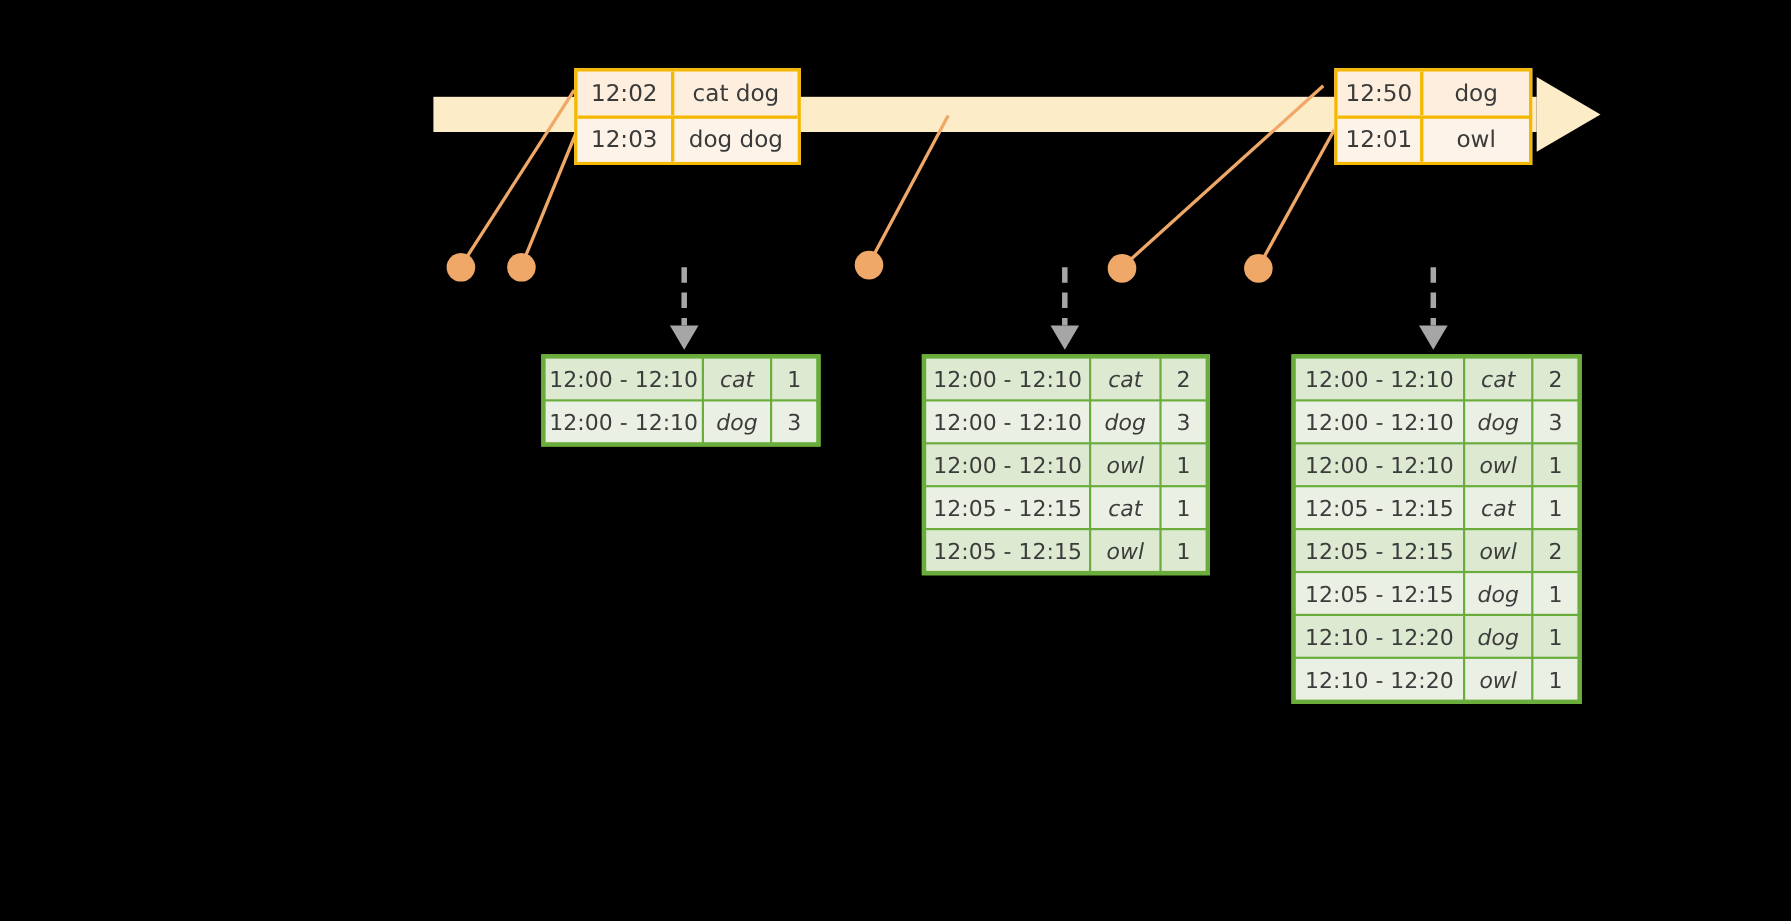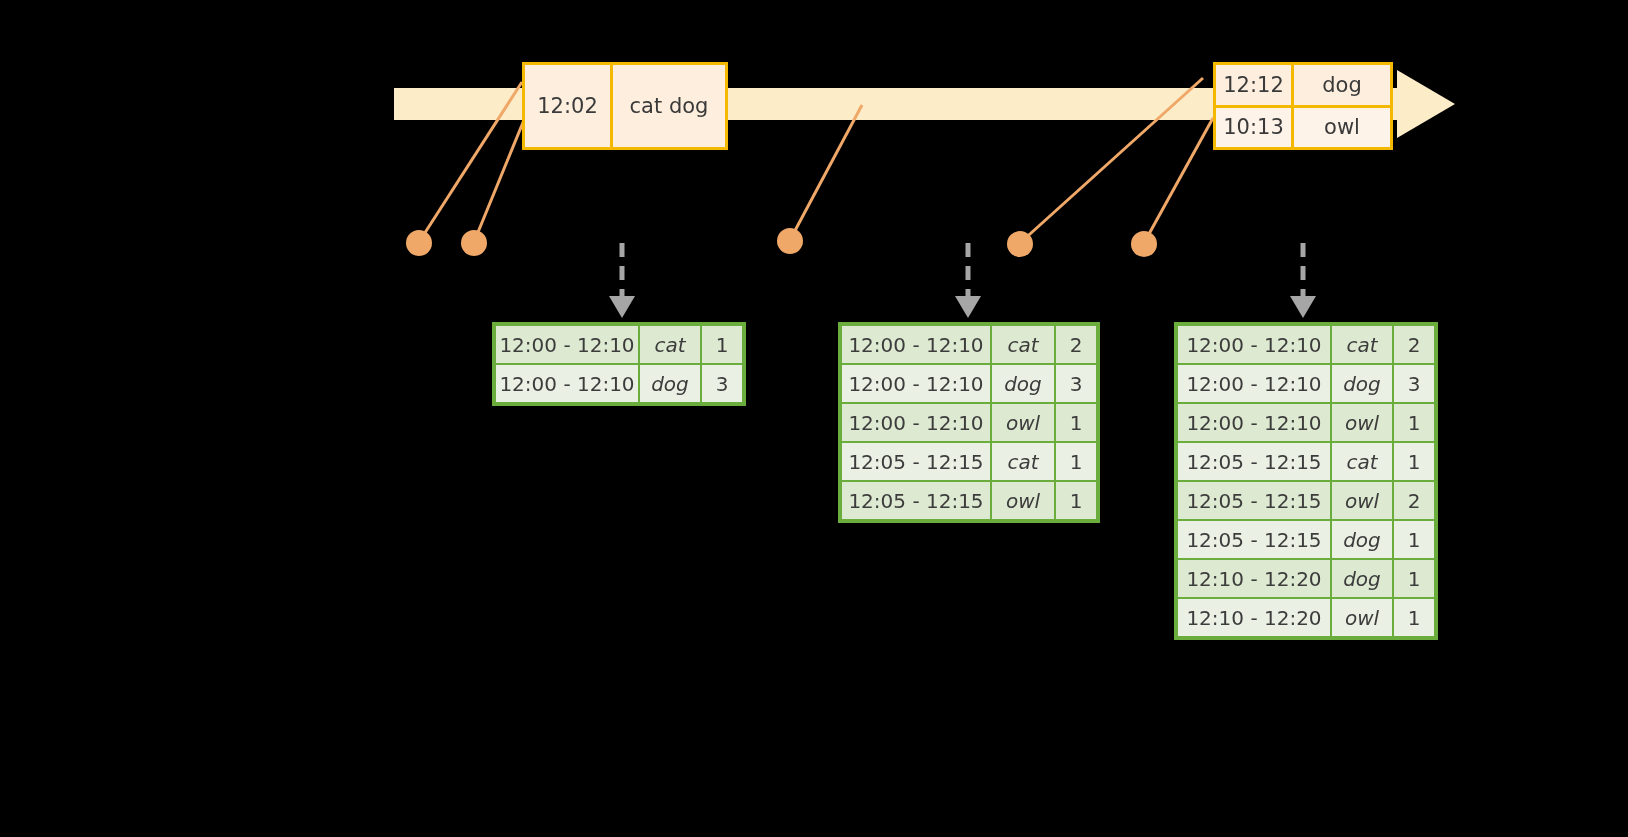--- a/index.html
+++ b/index.html
@@ -93,30 +93,34 @@
       <line x1="1303" y1="243" x2="1303" y2="296" stroke="#a6a6a6" stroke-width="5" stroke-dasharray="14,9"></line>
       <polygon points="1290,296 1316,296 1303,318" fill="#a6a6a6"></polygon>
     </g>
   </svg>
 
   <div class="event-box" style="left:522px;top:62px;width:206px;height:88px;">
     <div class="event-row">
       <div class="ev-time" style="width:88px">12:02</div>
       <div class="ev-words" style="width:112px">cat dog</div>
     </div>
+    <div class="event-row alt">
+      <div class="ev-time" style="width:88px">12:03</div>
+      <div class="ev-words" style="width:112px">dog dog</div>
+    </div>
   </div>
 
 
   <div class="event-box" style="left:1213px;top:62px;width:180px;height:88px;">
     <div class="event-row">
-      <div class="ev-time" style="width:78px">12:12</div>
+      <div class="ev-time" style="width:78px">12:50</div>
       <div class="ev-words" style="width:96px">dog</div>
     </div>
     <div class="event-row alt">
-      <div class="ev-time" style="width:78px">10:13</div>
+      <div class="ev-time" style="width:78px">12:01</div>
       <div class="ev-words" style="width:96px">owl</div>
     </div>
   </div>
 
   <div class="result-table t1" id="tbl1" style="left:492px;top:322px;">
       <div class="rt-row">
         <div class="rt-cell c-window">12:00 - 12:10</div>
         <div class="rt-cell c-key">cat</div>
         <div class="rt-cell c-count">1</div>
       </div>

